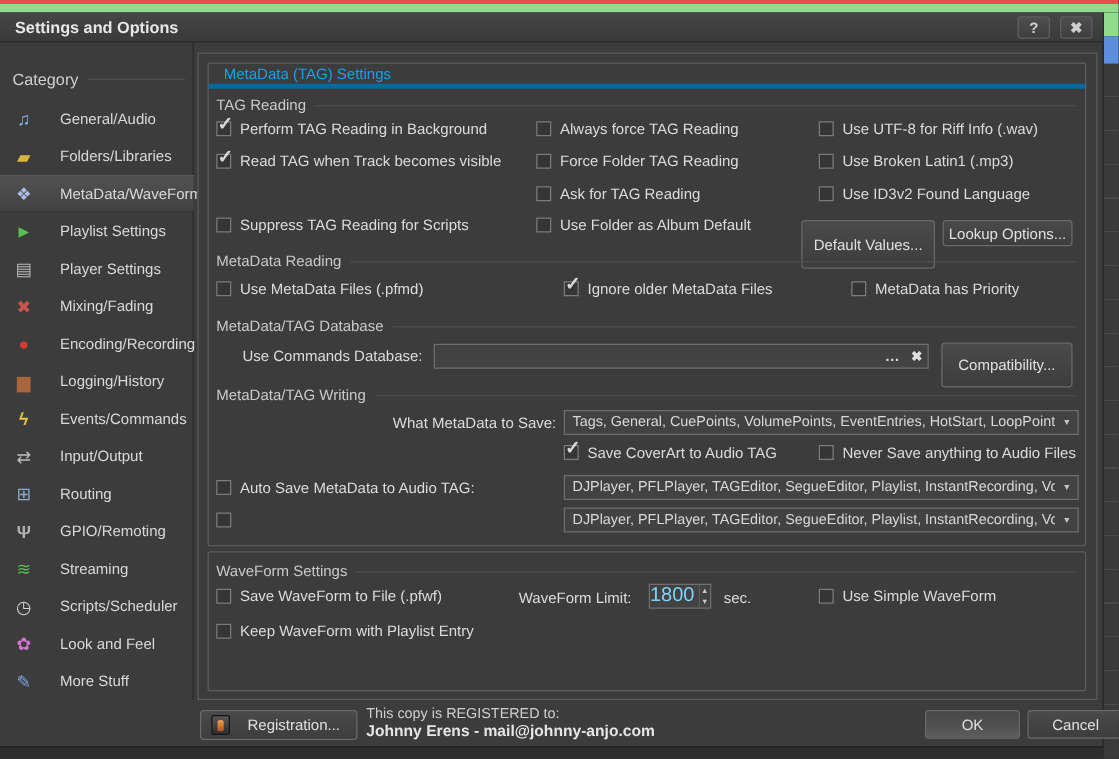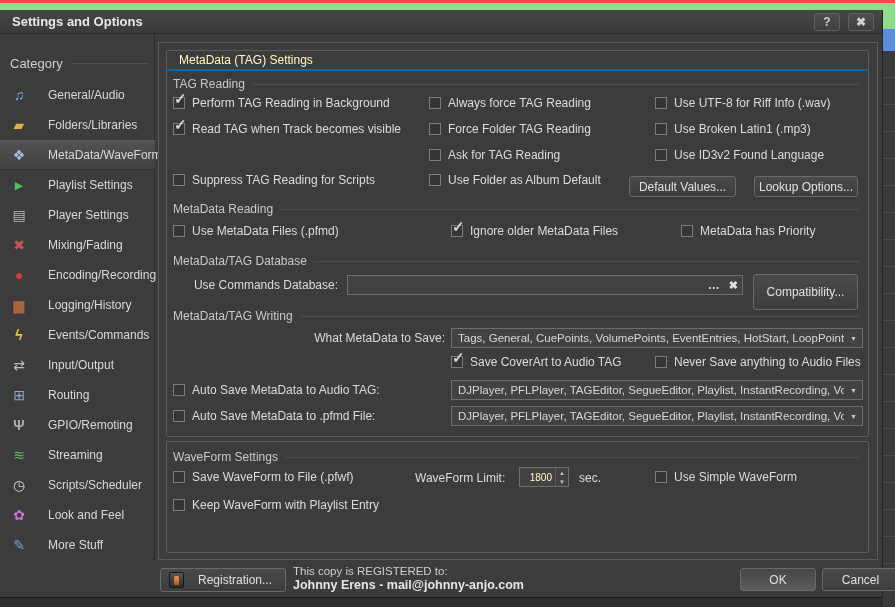--- a/index.html
+++ b/index.html
@@ -41,22 +41,22 @@
   .g8{color:#e5c33d;font-weight:bold}.g9{color:#bcbcbc}.g10{color:#8ea9d0}.g11{color:#b0b0b0;font-weight:bold}
   .g12{color:#57bb57}.g13{color:#d0d0d0}.g14{color:#cf74d1}.g15{color:#7ba2da}
 
   
   .main-panel { position:absolute; left:158px; top:32px; width:720px; height:518px;
                 border:1px solid #5a5a5a; background:#3c3c3c; }
   .gb { position:absolute; border:1px solid #5c5c5c; border-radius:2px; background:#3c3c3c; }
   .gb1 { left:7px; top:7px; width:703px; height:387px; }
   .gb2 { left:7px; top:398px; width:703px; height:112px; }
   .gb-title { position:absolute; left:0; right:0; top:0; height:20px; padding-left:12px;
-              border-bottom:2px solid #0369a1; display:flex; align-items:center;
-              font-size:12px; color:#fef9c3; }
+              border-bottom:4px solid #0369a1; display:flex; align-items:center;
+              font-size:12px; color:#0ea5e9; }
   .hdr { position:absolute; display:flex; align-items:center; gap:7px; color:#c9c9c9; font-size:12px; height:14px; }
   .hdr::after { content:""; flex:1; height:1px; background:#4d4d4d; }
 
   
   .cb { position:absolute; display:flex; align-items:center; height:16px; }
   .cb .box { width:12px; height:12px; background:#353535; border:1px solid #7c7c7c; position:relative; flex:none; }
   .cb.checked .box::after { content:"✓"; position:absolute; left:0px; top:-8px; font-size:15px; font-weight:bold; color:#d8d8d8; }
   .cb .lbl { margin-left:7px; font-size:12px; color:#dcdcdc; white-space:nowrap; }
 
   .btn { position:absolute; display:flex; align-items:center; justify-content:center;
@@ -69,21 +69,21 @@
   .dd .val { font-size:11.5px; color:#d8d8d8; white-space:nowrap; overflow:hidden; }
   .dd .arrow { position:absolute; right:5px; top:6px; font-size:7px; color:#c6c6c6; }
 
   .field-lbl { position:absolute; font-size:12px; color:#dcdcdc; text-align:right; white-space:nowrap; }
   .txt { position:absolute; height:20px; background:#424242; border:1px solid #6e6e6e; display:flex; align-items:center; }
   .txt .icons { position:absolute; right:4px; display:flex; gap:8px; align-items:center; }
   .txt .dots { font-size:12px; font-weight:bold; color:#d8d8d8; letter-spacing:1px; }
   .txt .clear { font-size:11px; font-weight:bold; color:#dfdfdf; }
 
   .spin { position:absolute; height:20px; width:50px; background:#424242; border:1px solid #6e6e6e; display:flex; }
-  .spin .num { flex:1; font-size:10px; color:#fef9c3; display:flex; align-items:center; justify-content:flex-end; padding-right:3px; }
+  .spin .num { flex:1; font-size:16px; color:#7dd3fc; display:flex; align-items:center; justify-content:flex-end; padding-right:3px; }
   .spin .arrows { width:13px; border-left:1px solid #5a5a5a; display:flex; flex-direction:column; }
   .spin .arrows span { flex:1; font-size:6px; color:#c8c8c8; display:flex; align-items:center; justify-content:center; }
 
   
   .footer { position:absolute; left:0; top:550px; width:883px; height:37px; }
   .reg-btn { left:160px; top:8px; width:126px; height:24px; justify-content:flex-start; padding-left:8px; }
   .reg-ico { width:15px; height:16px; background:linear-gradient(180deg,#585858,#2c2c2c); border:1px solid #171717;
              border-radius:2px; position:relative; margin-right:14px; flex:none; }
   .reg-ico::after { content:""; position:absolute; left:4px; top:3px; width:5px; height:9px;
                     background:linear-gradient(180deg,#f0a04c,#b35418); border-radius:2px 2px 1px 1px; }
@@ -231,21 +231,21 @@
         </div>
       <div class="cb" style="left:488px;top:70px">
         <span class="box"></span>
           <span class="lbl">Use Broken Latin1 (.mp3)</span>
         </div>
       <div class="cb" style="left:488px;top:96px">
         <span class="box"></span>
           <span class="lbl">Use ID3v2 Found Language</span>
         </div>
 
-      <div class="btn" style="left:462px;top:125px;width:107px;height:21px">Default Values...</div>
+      <div class="btn" style="left:474px;top:125px;width:107px;height:39px">Default Values...</div>
       <div class="btn" style="left:587px;top:125px;width:104px;height:21px">Lookup Options...</div>
 
       <div class="hdr" style="left:6px;right:8px;top:151px">
           <span>MetaData Reading</span>
         </div>
       <div class="cb" style="left:6px;top:172px">
         <span class="box"></span>
           <span class="lbl">Use MetaData Files (.pfmd)</span>
         </div>
       <div class="cb checked" style="left:284px;top:172px">
@@ -292,21 +292,20 @@
         <span class="box"></span>
           <span class="lbl">Auto Save MetaData to Audio TAG:</span>
         </div>
       <div class="dd" style="left:284px;top:329px;width:412px">
         <span class="val">DJPlayer, PFLPlayer, TAGEditor, SegueEditor, Playlist, InstantRecording, VoiceTracking, Stand...</span>
         <span class="arrow">▼</span>
       </div>
 
       <div class="cb" style="left:6px;top:357px">
         <span class="box"></span>
-          <span class="lbl">Auto Save MetaData to .pfmd File:</span>
         </div>
       <div class="dd" style="left:284px;top:355px;width:412px">
         <span class="val">DJPlayer, PFLPlayer, TAGEditor, SegueEditor, Playlist, InstantRecording, VoiceTracking, Stand...</span>
         <span class="arrow">▼</span>
       </div>
     </div>
 
     <div class="gb gb2">
       <div class="hdr" style="left:6px;right:8px;top:8px">
           <span>WaveForm Settings</span>

